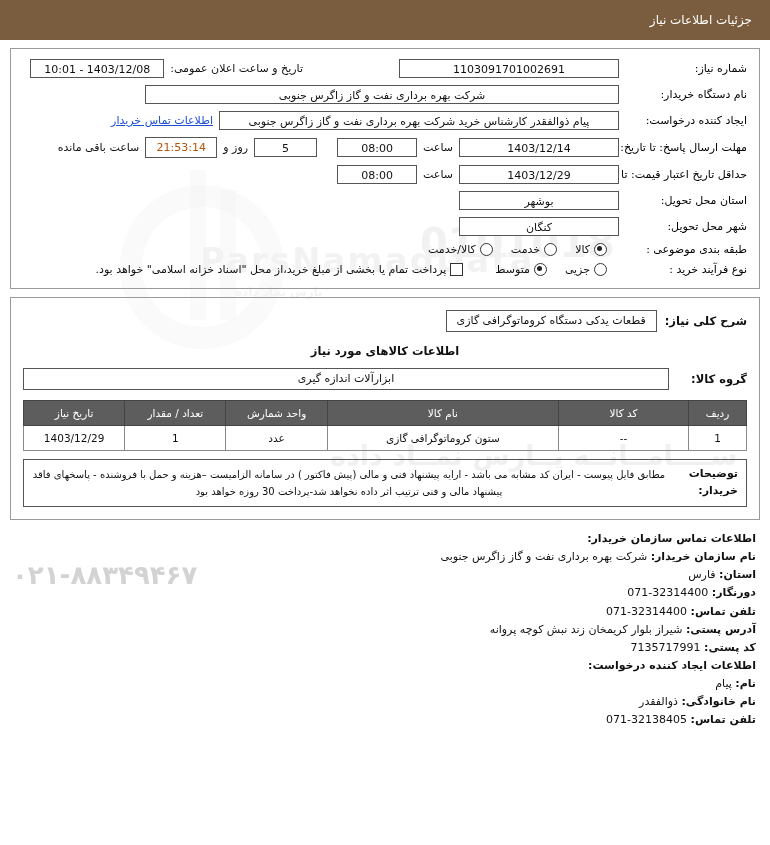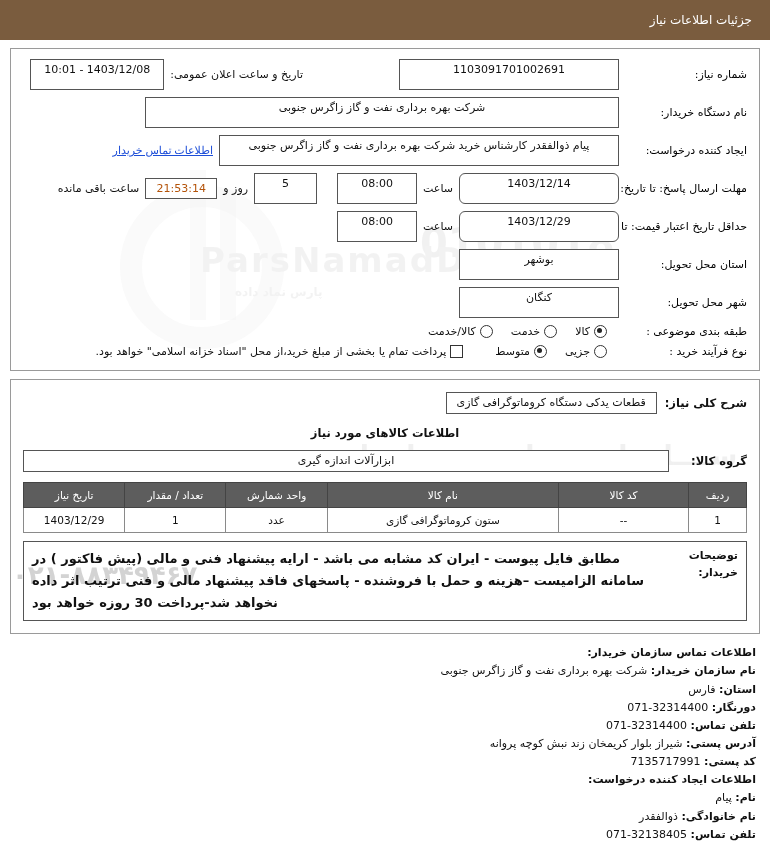--- a/index.html
+++ b/index.html
@@ -93,43 +93,42 @@
   .lbl {
     font-size: 11px;
     color: #000;
     text-align: right;
     white-space: nowrap;
   }
   .lbl.w130 { width: 122px; }
   .val-box {
     border: 1px solid #555;
     background: #fff;
-    height: 31px;
+    height: 19px;
     line-height: 19px;
     font-size: 11px;
     text-align: center;
     padding: 0 4px;
     box-sizing: border-box;
     overflow: hidden;
     white-space: nowrap;
   }
   .vb-wide   { width: 474px; }
   .vb-num    { width: 220px; }
   .vb-date   { width: 134px; }
-  .vb-mid    { width: 160px; border-radius: 6px; }
+  .vb-mid    { width: 160px; }
   .vb-xsmall { width: 63px; }
   .vb-time   { width: 80px; }
   .vb-city   { width: 160px; }
   .vb-link   { width: 400px; }
   .link-text {
     color: #1d4ed8;
     text-decoration: underline;
     cursor: pointer;
     font-size: 11px;
-    font-family: Liberation Serif, serif;
   }
   .inline-lbl { font-size: 11px; white-space: nowrap; }
   .countdown {
     border: 1px solid #555;
     background: #fff;
     height: 19px;
     line-height: 19px;
     width: 70px;
     color: #b45309;
     font-size: 11px;
@@ -235,25 +234,24 @@
     font-weight: bold;
     font-size: 11px;
     padding: 6px 8px;
     width: 72px;
     box-sizing: border-box;
     text-align: right;
     line-height: 1.5;
   }
   .desc-txt {
     flex: 1;
-    font-size: 13px;
+    font-size: 10px;
     padding: 6px 8px;
     line-height: 1.7;
-    text-align: left;
-    font-weight: bold;
+    text-align: center;
   }
   
   .contacts {
     position: relative;
     z-index: 2;
     padding: 10px 14px 0 14px;
     font-size: 11px;
     line-height: 1.65;
     text-align: right;
   }

